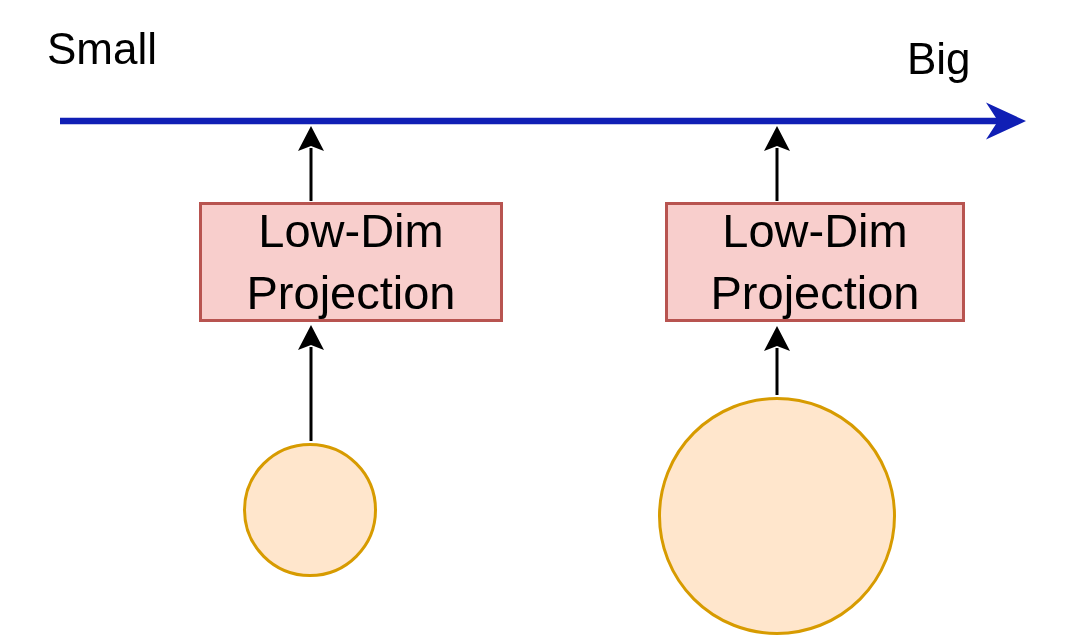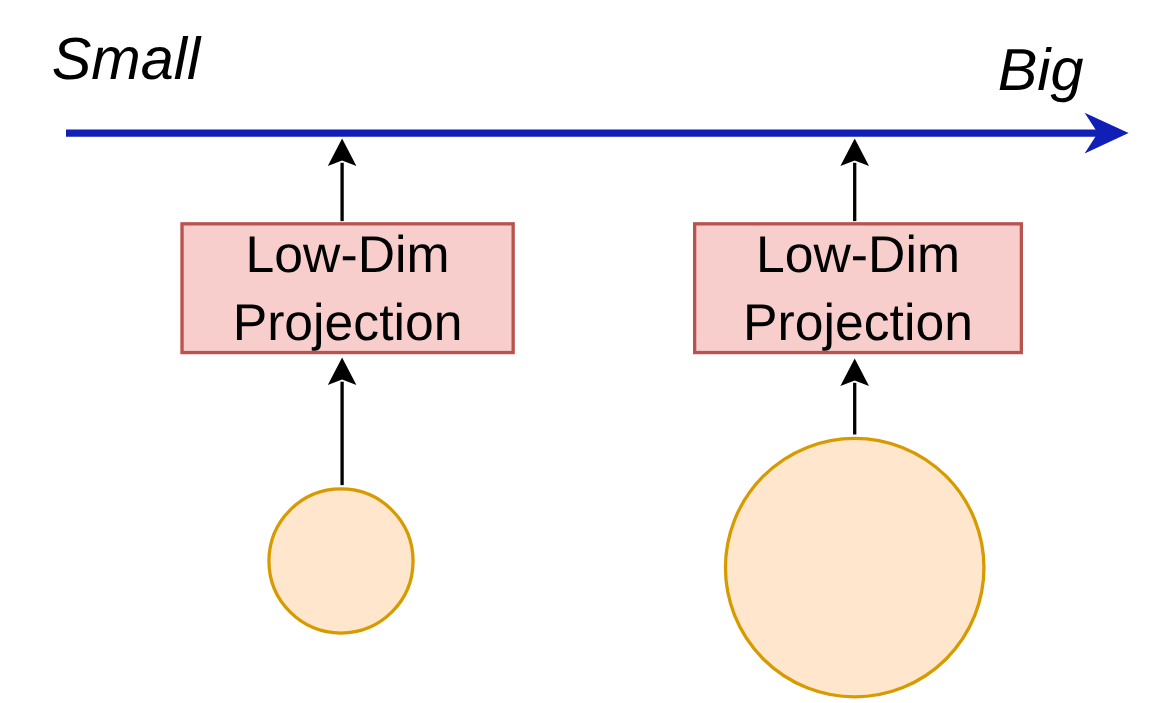--- a/index.html
+++ b/index.html
@@ -40,34 +40,34 @@
   .connector-line {
     stroke: var(--ink);
     stroke-width: 3;
   }
   .connector-head {
     fill: var(--ink);
     stroke: none;
   }
   .axis-label {
     position: absolute;
-    font-size: 54px;
+    font-size: 44px;
     line-height: 1.05;
     color: var(--ink);
     white-space: nowrap;
-    font-style: italic;
   }
   .proj-box {
     position: absolute;
     background: var(--box-fill);
     border: 3px solid var(--box-stroke);
     display: flex;
     align-items: center;
     justify-content: flex-end;
     text-align: center;
+    margin-left: 35px;
   }
   .proj-box .box-label {
     font-size: 47px;
     line-height: 62px;
     color: var(--ink);
     padding: 0 8px;
   }
   .dataset-circle {
     position: absolute;
     background: var(--circle-fill);

